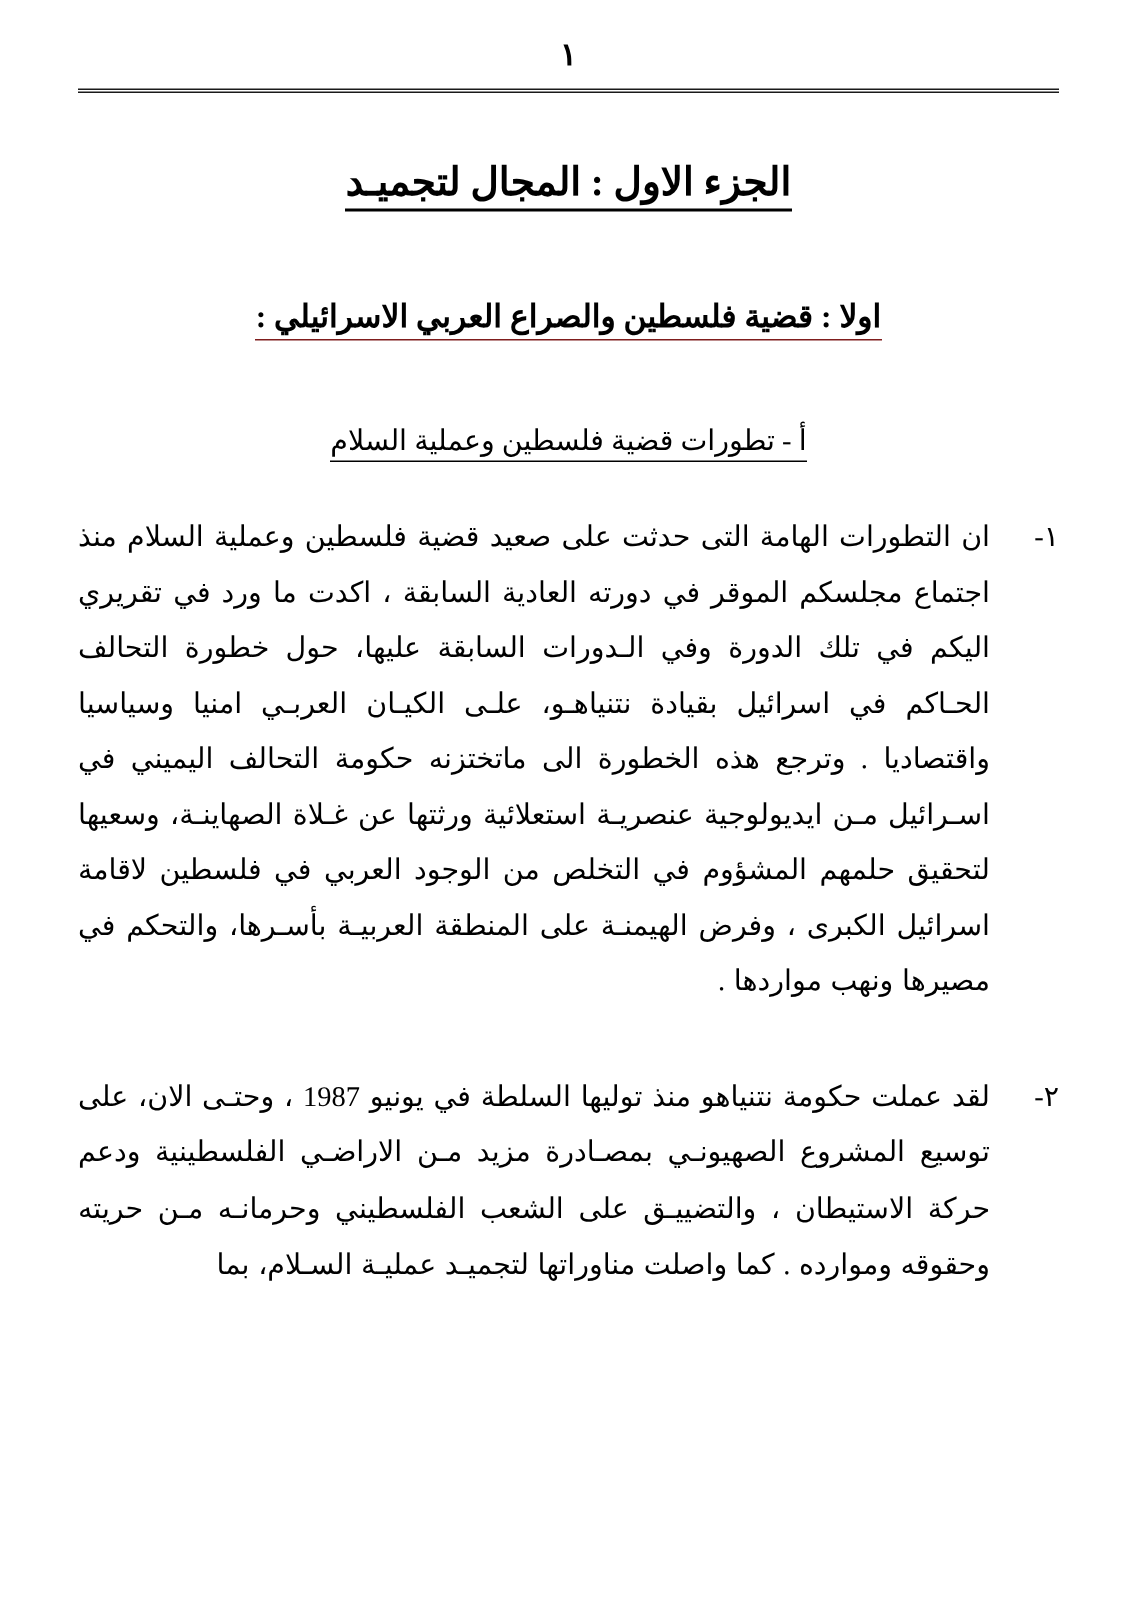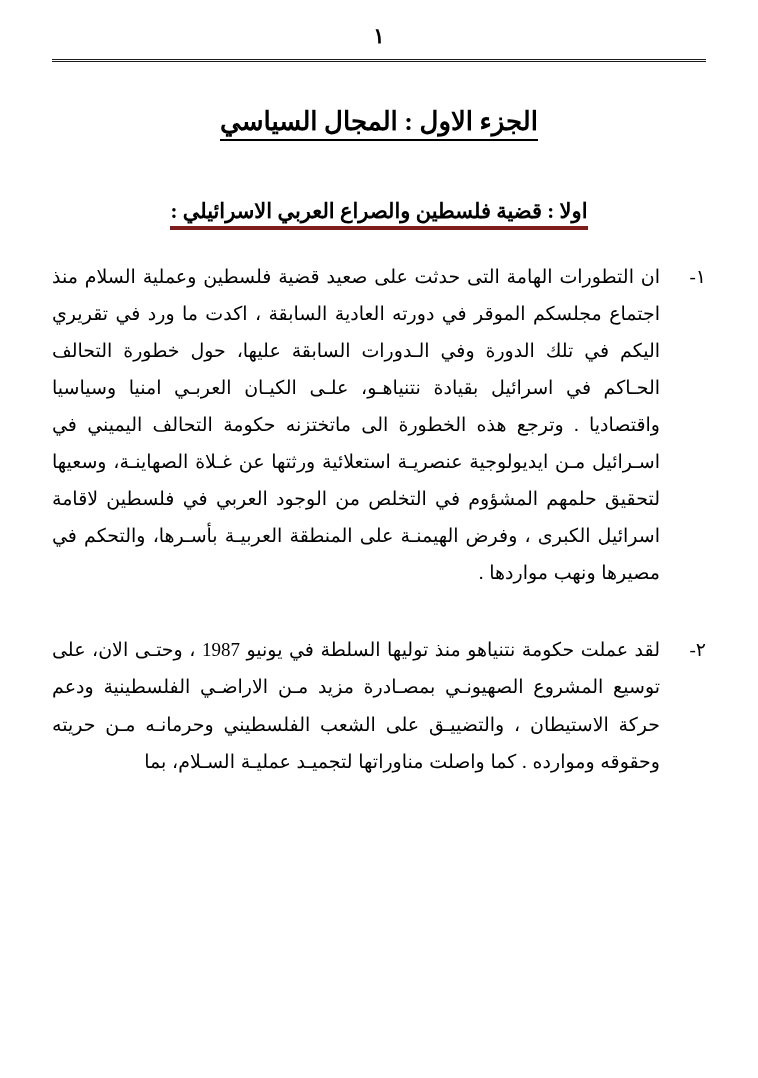--- a/index.html
+++ b/index.html
@@ -51,21 +51,21 @@
     padding-bottom: 3px;
   }
 
   .section-title {
     text-align: center;
     margin-top: 62px;
     font-size: 21px;
     font-weight: 700;
   }
   .section-title span.u {
-    border-bottom: 4px solid #7f1d1d;
+    border-bottom: 1px solid #7f1d1d;
     padding-bottom: 3px;
   }
 
   .sub-title {
     text-align: center;
     margin-top: 58px;
     font-size: 19px;
     font-weight: 400;
   }
   .sub-title span.u {
@@ -102,27 +102,30 @@
 </head>
 <body>
 
 <div class="page">
 
   <div class="page-number">١</div>
 
   <div class="header-rule"></div>
 
   <div class="part-title">
-    <span class="u">الجزء الاول : المجال السياسي</span>
+    <span class="u">الجزء الاول : المجال لتجميـد</span>
   </div>
 
   <div class="section-title">
     <span class="u">اولا :  قضية فلسطين والصراع العربي الاسرائيلي :</span>
   </div>
 
+  <div class="sub-title">
+    <span class="u">أ  - تطورات قضية فلسطين وعملية السلام</span>
+  </div>
 
   <div class="para" id="p1">
     <div class="para-marker">١-</div>
     <div class="para-text">ان التطورات الهامة التى حدثت على صعيد قضية فلسطين وعملية السلام منذ اجتماع مجلسكم الموقر في دورته العادية السابقة ، اكدت ما ورد في تقريري اليكم في تلك  الدورة وفي الـدورات السابقة عليها، حول خطورة التحالف الحـاكم في اسرائيل بقيادة نتنياهـو، علـى الكيـان العربـي امنيا وسياسيا واقتصاديا . وترجع هذه الخطورة الى ماتختزنه حكومة التحالف  اليميني في اسـرائيل مـن ايديولوجية عنصريـة استعلائية ورثتها عن غـلاة الصهاينـة، وسعيها لتحقيق حلمهم المشؤوم في التخلص من الوجود العربي  في فلسطين لاقامة اسرائيل الكبرى ، وفرض الهيمنـة على المنطقة العربيـة بأسـرها، والتحكم في مصيرها ونهب مواردها .</div>
   </div>
 
   <div class="para" id="p2">
     <div class="para-marker">٢-</div>
     <div class="para-text">لقد عملت حكومة نتنياهو منذ توليها السلطة في يونيو 1987 ، وحتـى الان، على توسيع المشروع الصهيونـي بمصـادرة مزيد مـن الاراضـي الفلسطينية ودعم حركة الاستيطان ، والتضييـق على الشعب الفلسطيني وحرمانـه مـن حريته وحقوقه وموارده . كما واصلت مناوراتها لتجميـد عمليـة السـلام، بما</div>
   </div>

